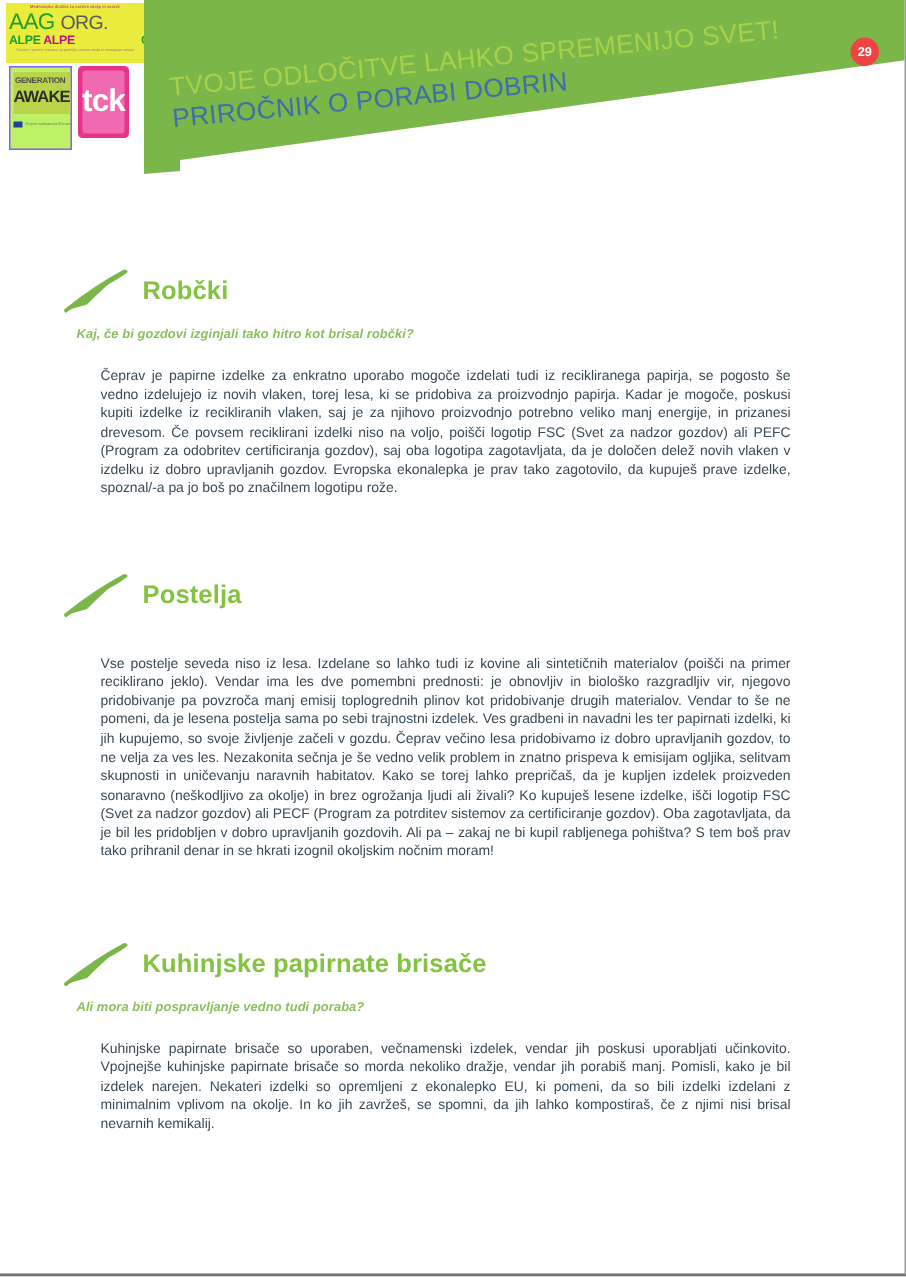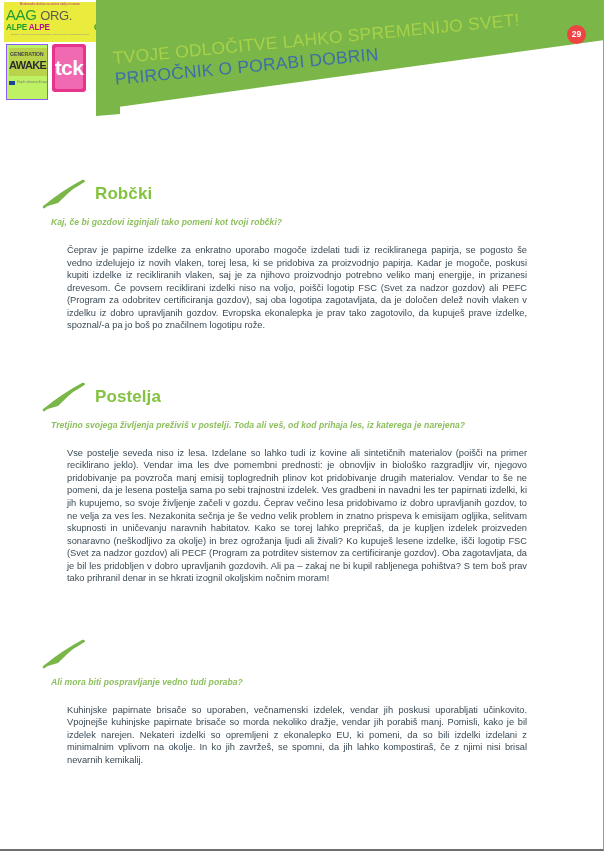--- a/index.html
+++ b/index.html
@@ -347,48 +347,48 @@
 
     <div class="section">
       <div class="sec-head">
         <svg class="sec-swoosh" viewBox="0 0 48 30" xmlns="http://www.w3.org/2000/svg">
           <path d="M2 28 C 10 22, 22 12, 40 2 C 34 7, 24 16, 16 24 Z" fill="#7ab648"></path>
           <path d="M2 28 C 12 20, 26 10, 41 2" stroke="#7ab648" stroke-width="2.6" fill="none" stroke-linecap="round"></path>
           <path d="M27 11 C 33 8, 38 5, 42 2" stroke="#7ab648" stroke-width="2" fill="none" stroke-linecap="round"></path>
         </svg>
         <div class="sec-title">Robčki</div>
       </div>
-      <p class="sec-sub">Kaj, če bi gozdovi izginjali tako pomeni kot tvoji robčki?</p>
+      <p class="sec-sub">Kaj, če bi gozdovi izginjali tako hitro kot brisal robčki?</p>
       <p class="sec-body">Čeprav je papirne izdelke za enkratno uporabo mogoče izdelati tudi iz recikliranega papirja, se pogosto še vedno izdelujejo iz novih vlaken, torej lesa, ki se pridobiva za proizvodnjo papirja. Kadar je mogoče, poskusi kupiti izdelke iz recikliranih vlaken, saj je za njihovo proizvodnjo potrebno veliko manj energije, in prizanesi drevesom. Če povsem reciklirani izdelki niso na voljo, poišči logotip FSC (Svet za nadzor gozdov) ali PEFC (Program za odobritev certificiranja gozdov), saj oba logotipa zagotavljata, da je določen delež novih vlaken v izdelku iz dobro upravljanih gozdov. Evropska ekonalepka je prav tako zagotovilo, da kupuješ prave izdelke, spoznal/-a pa jo boš po značilnem logotipu rože.</p>
     </div>
 
     <div class="gap-2"></div>
 
     <div class="section">
       <div class="sec-head">
         <svg class="sec-swoosh" viewBox="0 0 48 30" xmlns="http://www.w3.org/2000/svg">
           <path d="M2 28 C 10 22, 22 12, 40 2 C 34 7, 24 16, 16 24 Z" fill="#7ab648"></path>
           <path d="M2 28 C 12 20, 26 10, 41 2" stroke="#7ab648" stroke-width="2.6" fill="none" stroke-linecap="round"></path>
           <path d="M27 11 C 33 8, 38 5, 42 2" stroke="#7ab648" stroke-width="2" fill="none" stroke-linecap="round"></path>
         </svg>
         <div class="sec-title">Postelja</div>
       </div>
-      <p class="sec-sub">Tretjino svojega življenja preživiš v postelji. Toda ali veš, od kod prihaja les, iz katerega je narejena?</p>
       <p class="sec-body">Vse postelje seveda niso iz lesa. Izdelane so lahko tudi iz kovine ali sintetičnih materialov (poišči na primer reciklirano jeklo). Vendar ima les dve pomembni prednosti: je obnovljiv in biološko razgradljiv vir, njegovo pridobivanje pa povzroča manj emisij toplogrednih plinov kot pridobivanje drugih materialov. Vendar to še ne pomeni, da je lesena postelja sama po sebi trajnostni izdelek. Ves gradbeni in navadni les ter papirnati izdelki, ki jih kupujemo, so svoje življenje začeli v gozdu. Čeprav večino lesa pridobivamo iz dobro upravljanih gozdov, to ne velja za ves les. Nezakonita sečnja je še vedno velik problem in znatno prispeva k emisijam ogljika, selitvam skupnosti in uničevanju naravnih habitatov. Kako se torej lahko prepričaš, da je kupljen izdelek proizveden sonaravno (neškodljivo za okolje) in brez ogrožanja ljudi ali živali? Ko kupuješ lesene izdelke, išči logotip FSC (Svet za nadzor gozdov) ali PECF (Program za potrditev sistemov za certificiranje gozdov). Oba zagotavljata, da je bil les pridobljen v dobro upravljanih gozdovih. Ali pa – zakaj ne bi kupil rabljenega pohištva? S tem boš prav tako prihranil denar in se hkrati izognil okoljskim nočnim moram!</p>
     </div>
 
     <div class="gap-3"></div>
 
     <div class="section">
       <div class="sec-head">
         <svg class="sec-swoosh" viewBox="0 0 48 30" xmlns="http://www.w3.org/2000/svg">
           <path d="M2 28 C 10 22, 22 12, 40 2 C 34 7, 24 16, 16 24 Z" fill="#7ab648"></path>
           <path d="M2 28 C 12 20, 26 10, 41 2" stroke="#7ab648" stroke-width="2.6" fill="none" stroke-linecap="round"></path>
           <path d="M27 11 C 33 8, 38 5, 42 2" stroke="#7ab648" stroke-width="2" fill="none" stroke-linecap="round"></path>
         </svg>
+        <div class="sec-title">Kuhinjske papirnate brisače</div>
       </div>
       <p class="sec-sub">Ali mora biti pospravljanje vedno tudi poraba?</p>
       <p class="sec-body">Kuhinjske papirnate brisače so uporaben, večnamenski izdelek, vendar jih poskusi uporabljati učinkovito. Vpojnejše kuhinjske papirnate brisače so morda nekoliko dražje, vendar jih porabiš manj. Pomisli, kako je bil izdelek narejen. Nekateri izdelki so opremljeni z ekonalepko EU, ki pomeni, da so bili izdelki izdelani z minimalnim vplivom na okolje. In ko jih zavržeš, se spomni, da jih lahko kompostiraš, če z njimi nisi brisal nevarnih kemikalij.</p>
     </div>
 
   </div>
 
 </div>
 
 </body></html>

